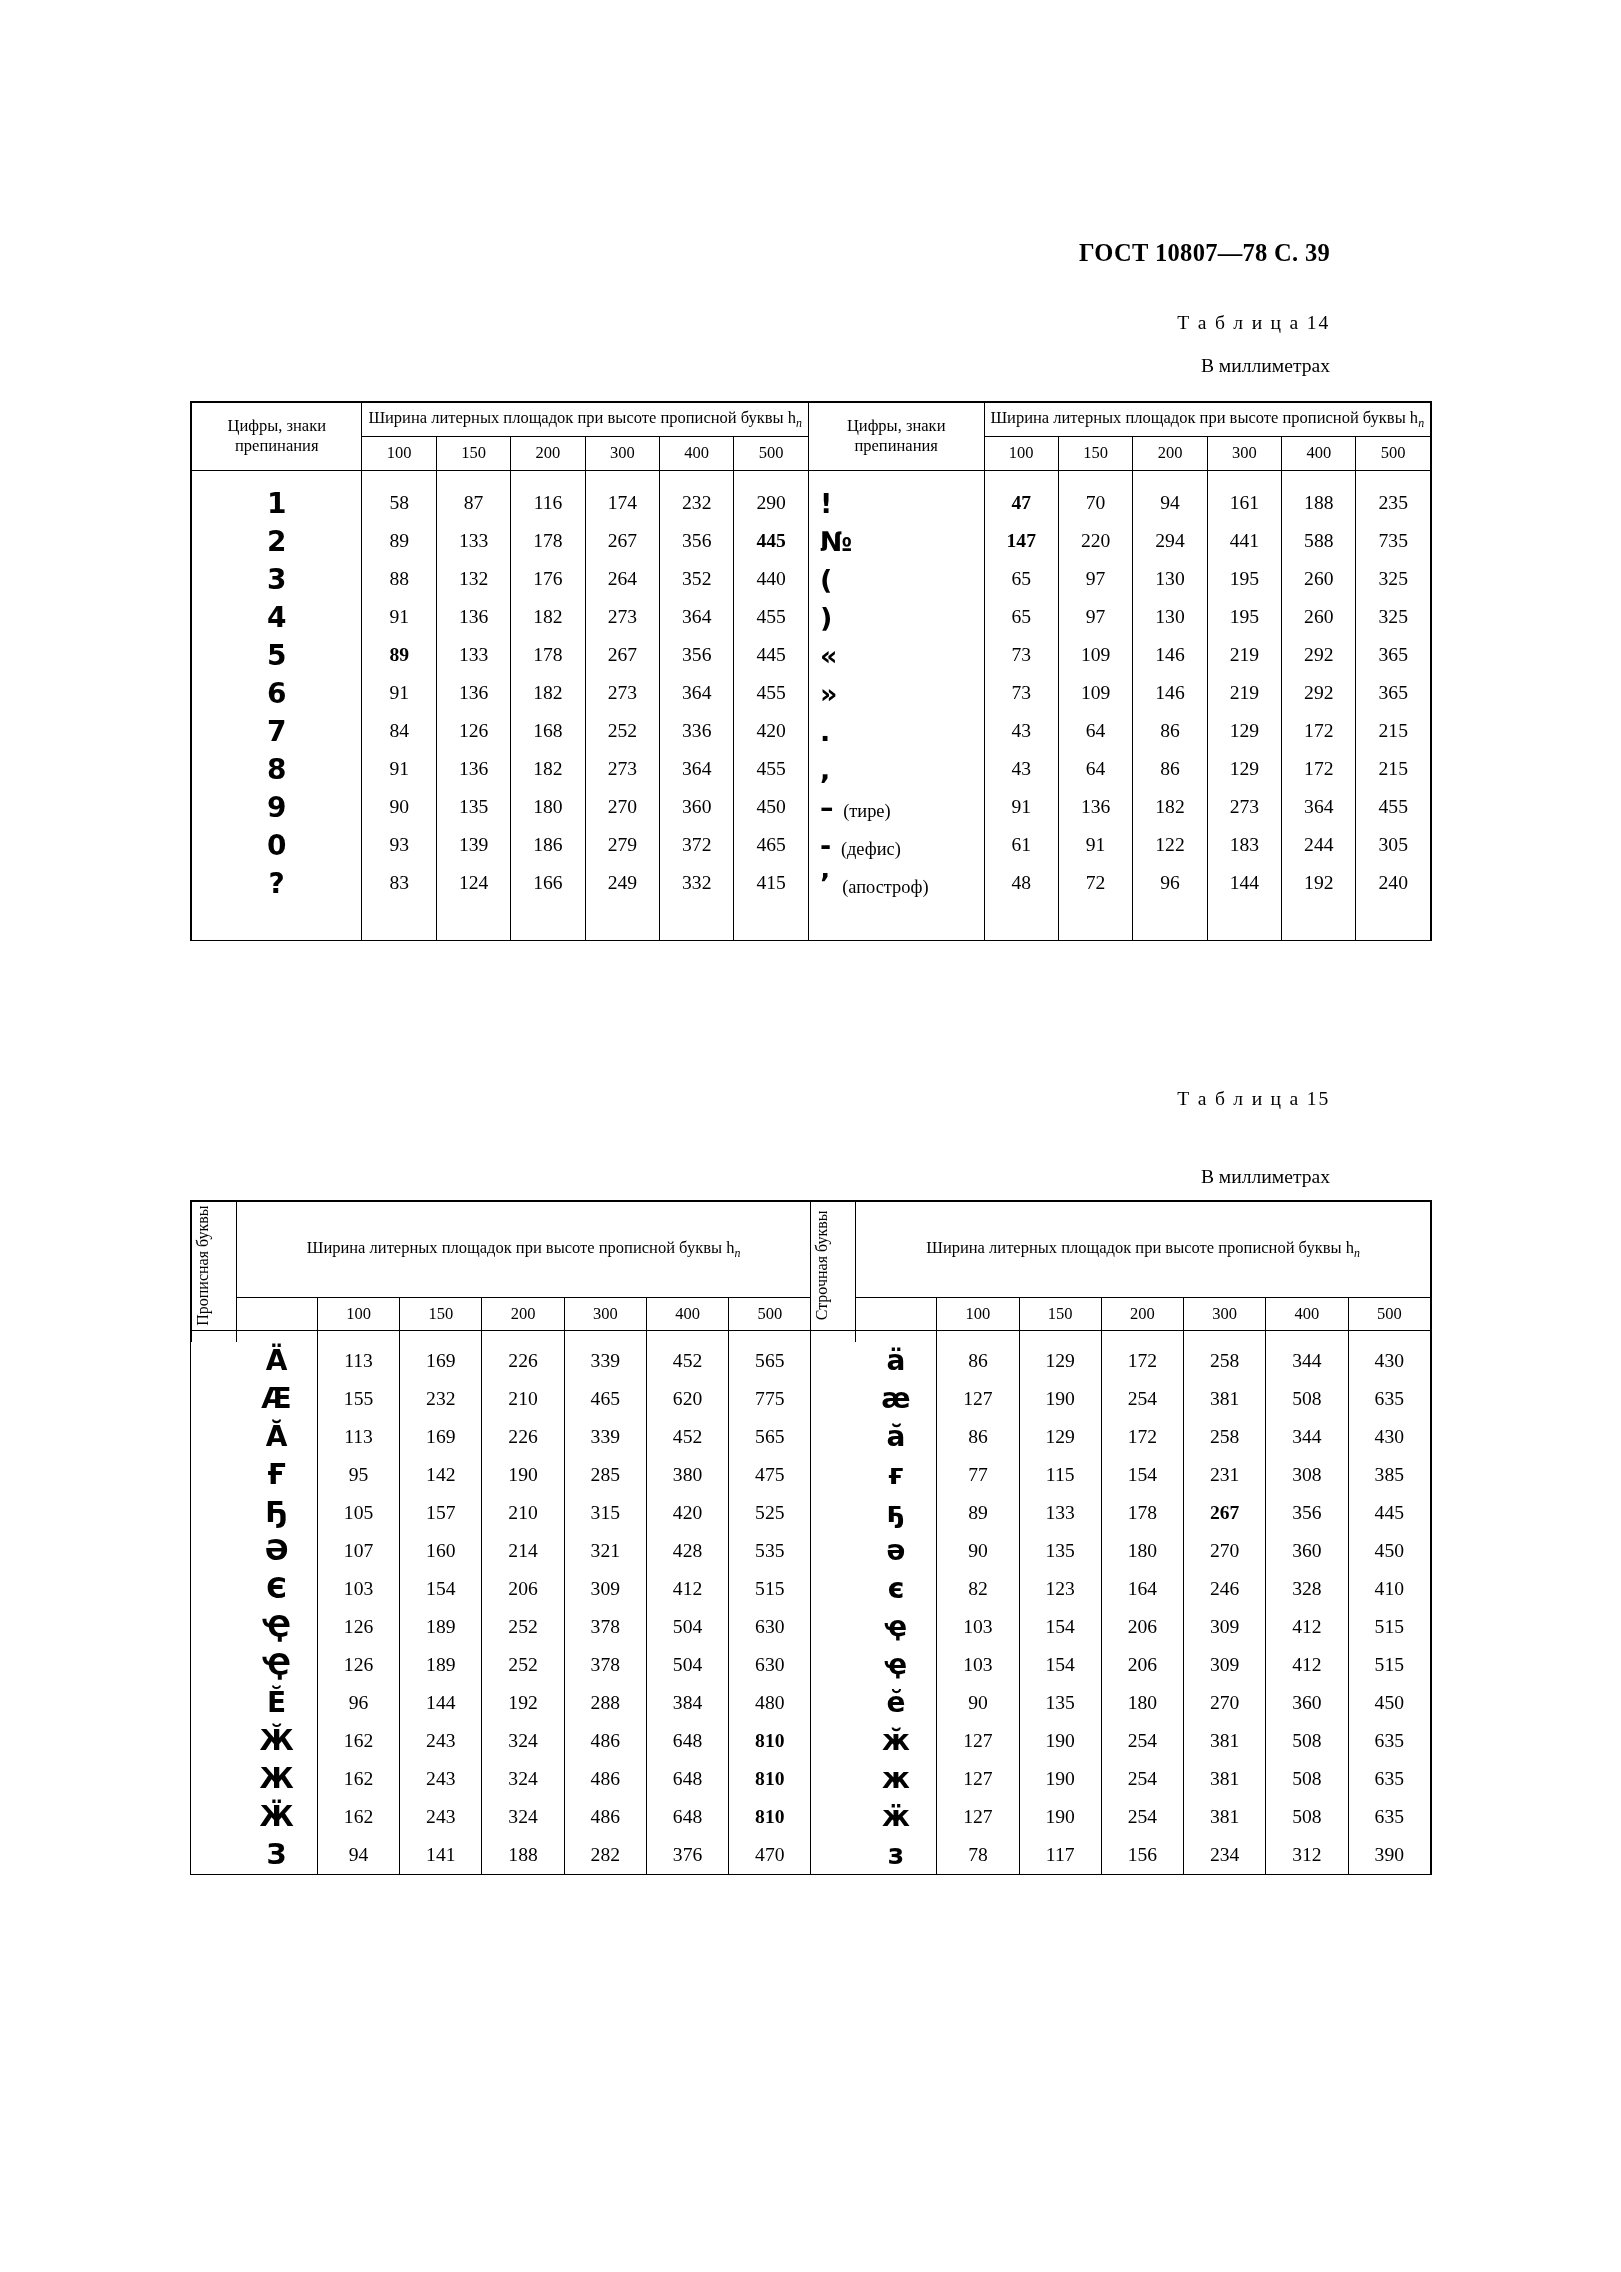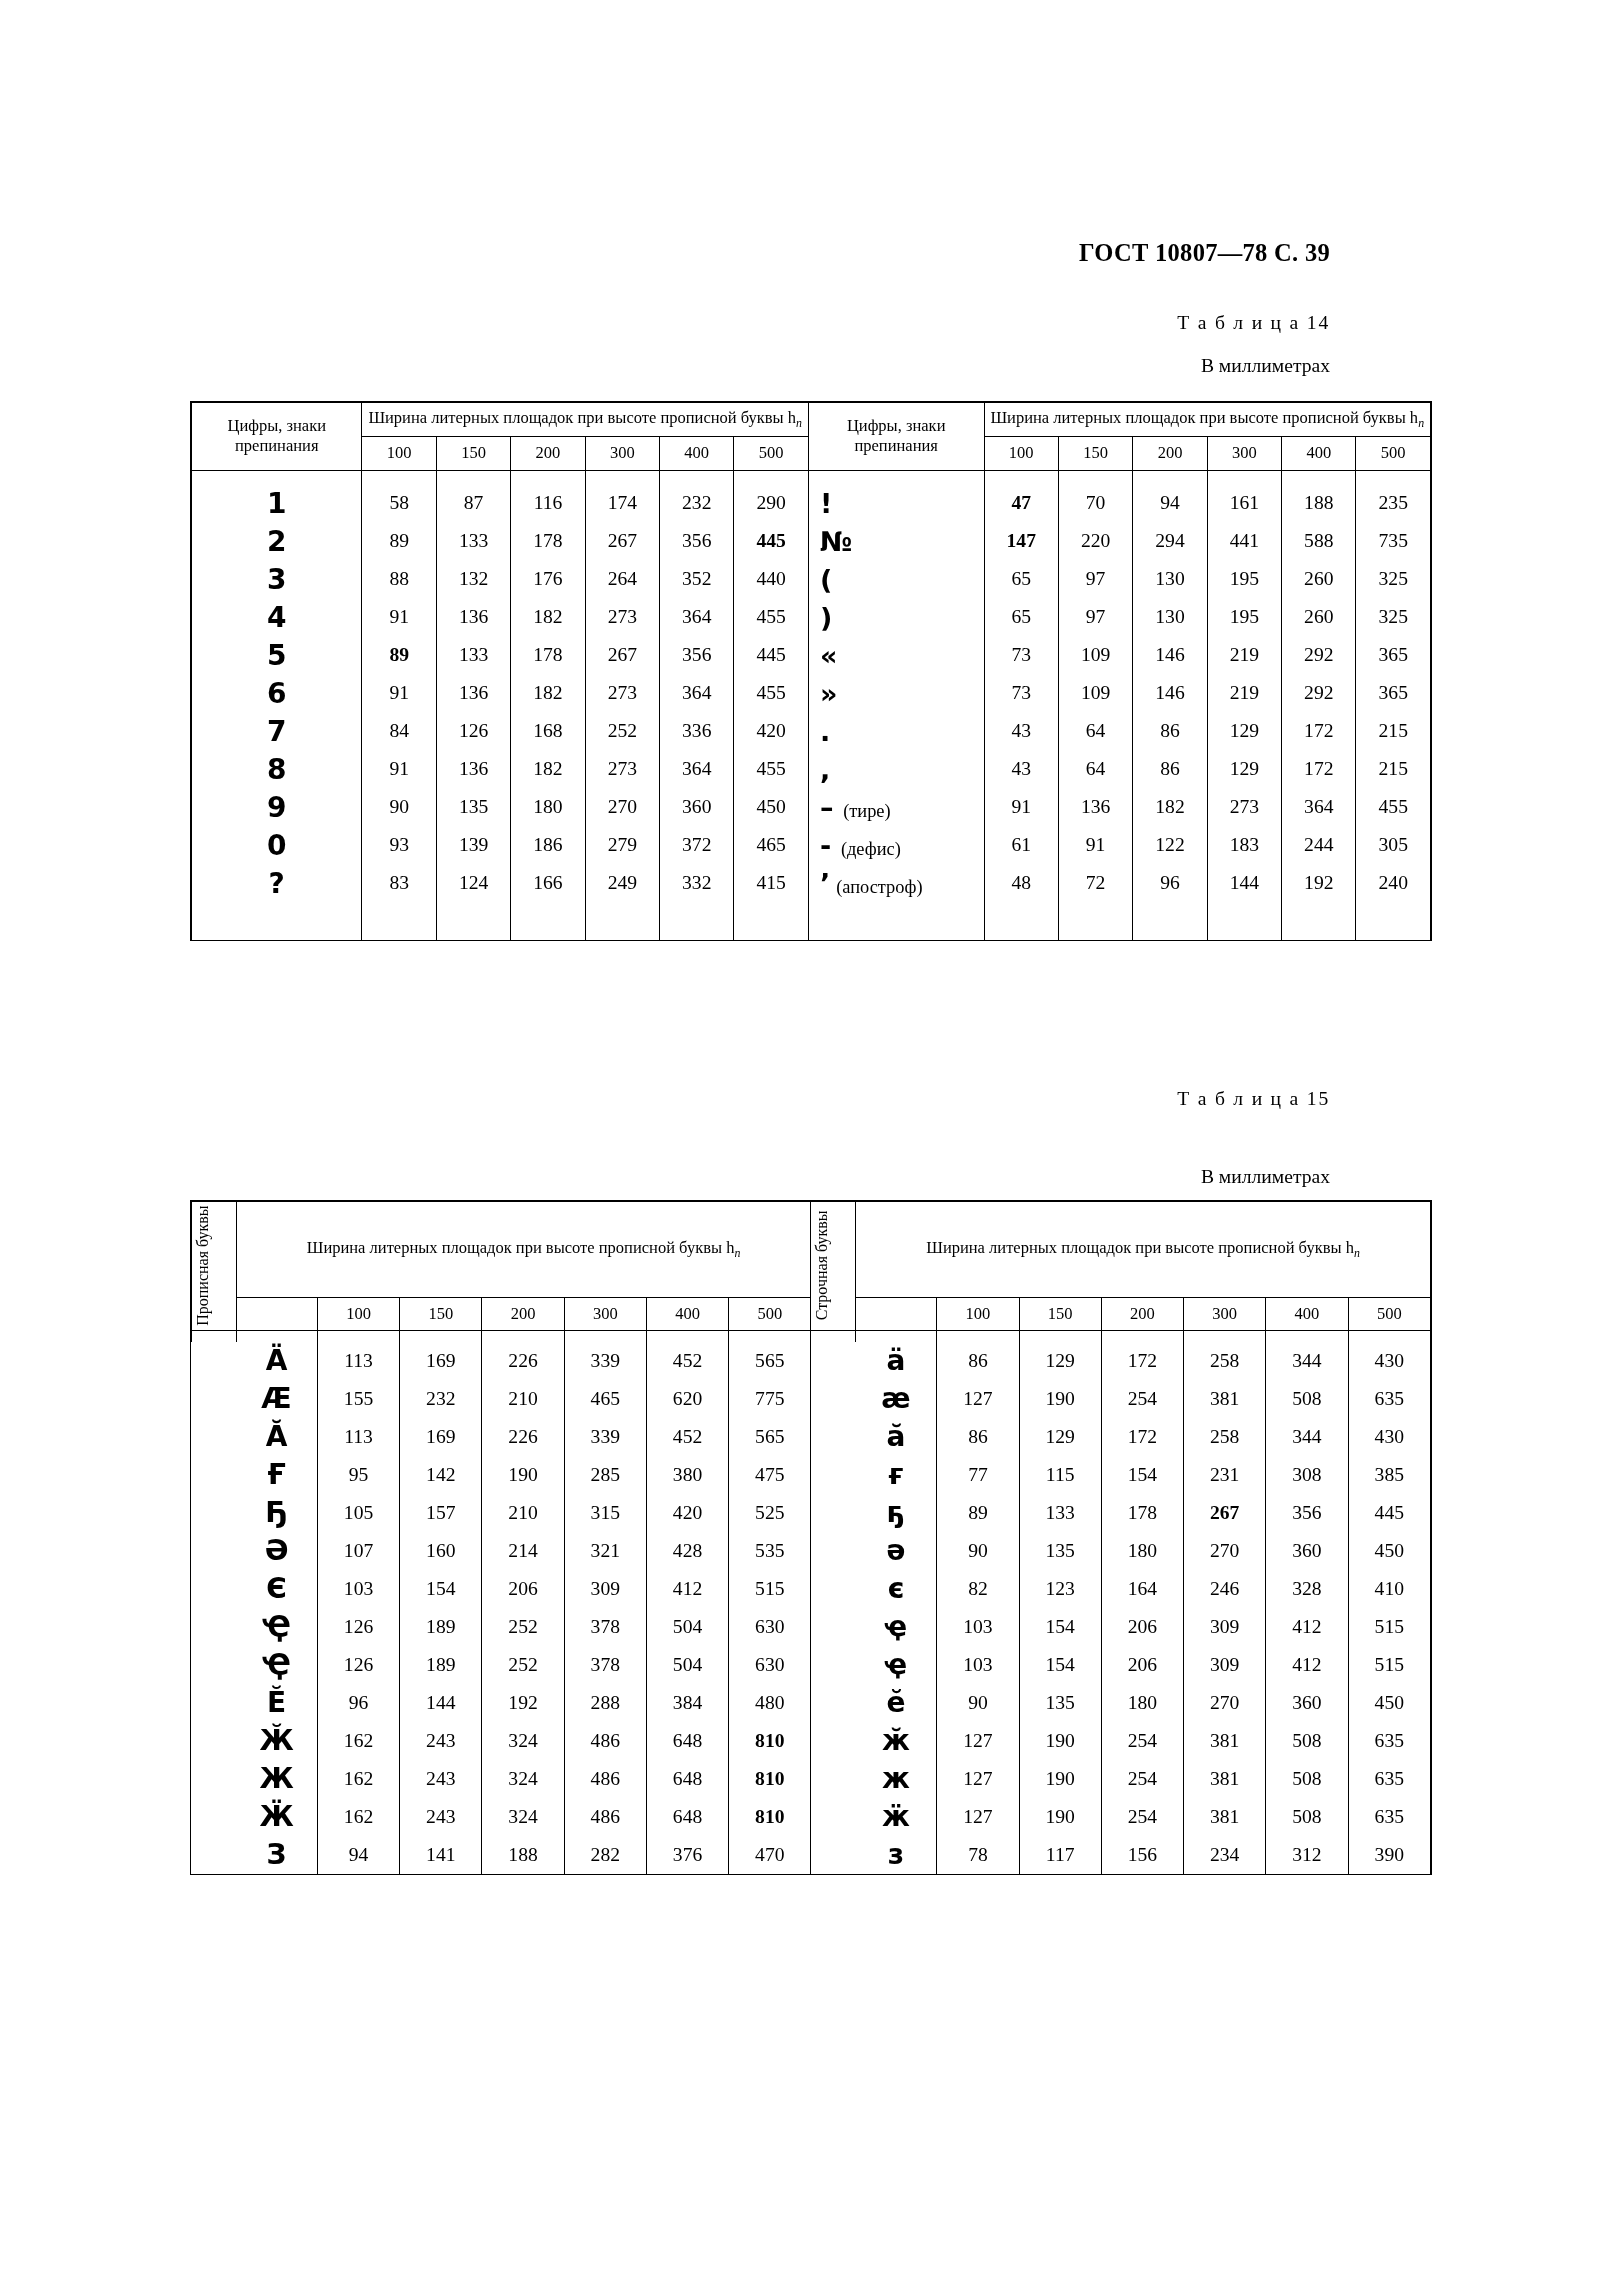--- a/index.html
+++ b/index.html
@@ -334,21 +334,21 @@
             <td class="num" style="border-top: none; border-bottom: none;">305</td>
           </tr>
           <tr>
             <td class="rowlabel" style="border-top: none; border-bottom: none;">?</td>
             <td class="num" style="border-top: none; border-bottom: none;">83</td>
             <td class="num" style="border-top: none; border-bottom: none;">124</td>
             <td class="num" style="border-top: none; border-bottom: none;">166</td>
             <td class="num" style="border-top: none; border-bottom: none;">249</td>
             <td class="num" style="border-top: none; border-bottom: none;">332</td>
             <td class="num" style="border-top: none; border-bottom: none;">415</td>
-            <td class="rowlabel small" style="border-top: none; border-bottom: none; text-align: left; padding-left: 11px;"><span style="font-size: 27px;">’</span><span class="lbl-note" style="margin-left: 6px;">(апостроф)</span></td>
+            <td class="rowlabel small" style="border-top: none; border-bottom: none; text-align: left; padding-left: 11px;"><span style="font-size: 27px;">’</span><span class="lbl-note" style="margin-left: 12px;">(апостроф)</span></td>
             <td class="num" style="border-top: none; border-bottom: none;">48</td>
             <td class="num" style="border-top: none; border-bottom: none;">72</td>
             <td class="num" style="border-top: none; border-bottom: none;">96</td>
             <td class="num" style="border-top: none; border-bottom: none;">144</td>
             <td class="num" style="border-top: none; border-bottom: none;">192</td>
             <td class="num" style="border-top: none; border-bottom: none;">240</td>
           </tr>
           <tr>
             <td class="rowlabel" style="border-top: none; border-bottom: none;"></td>
             <td class="num" style="border-top: none; border-bottom: none;"></td>

